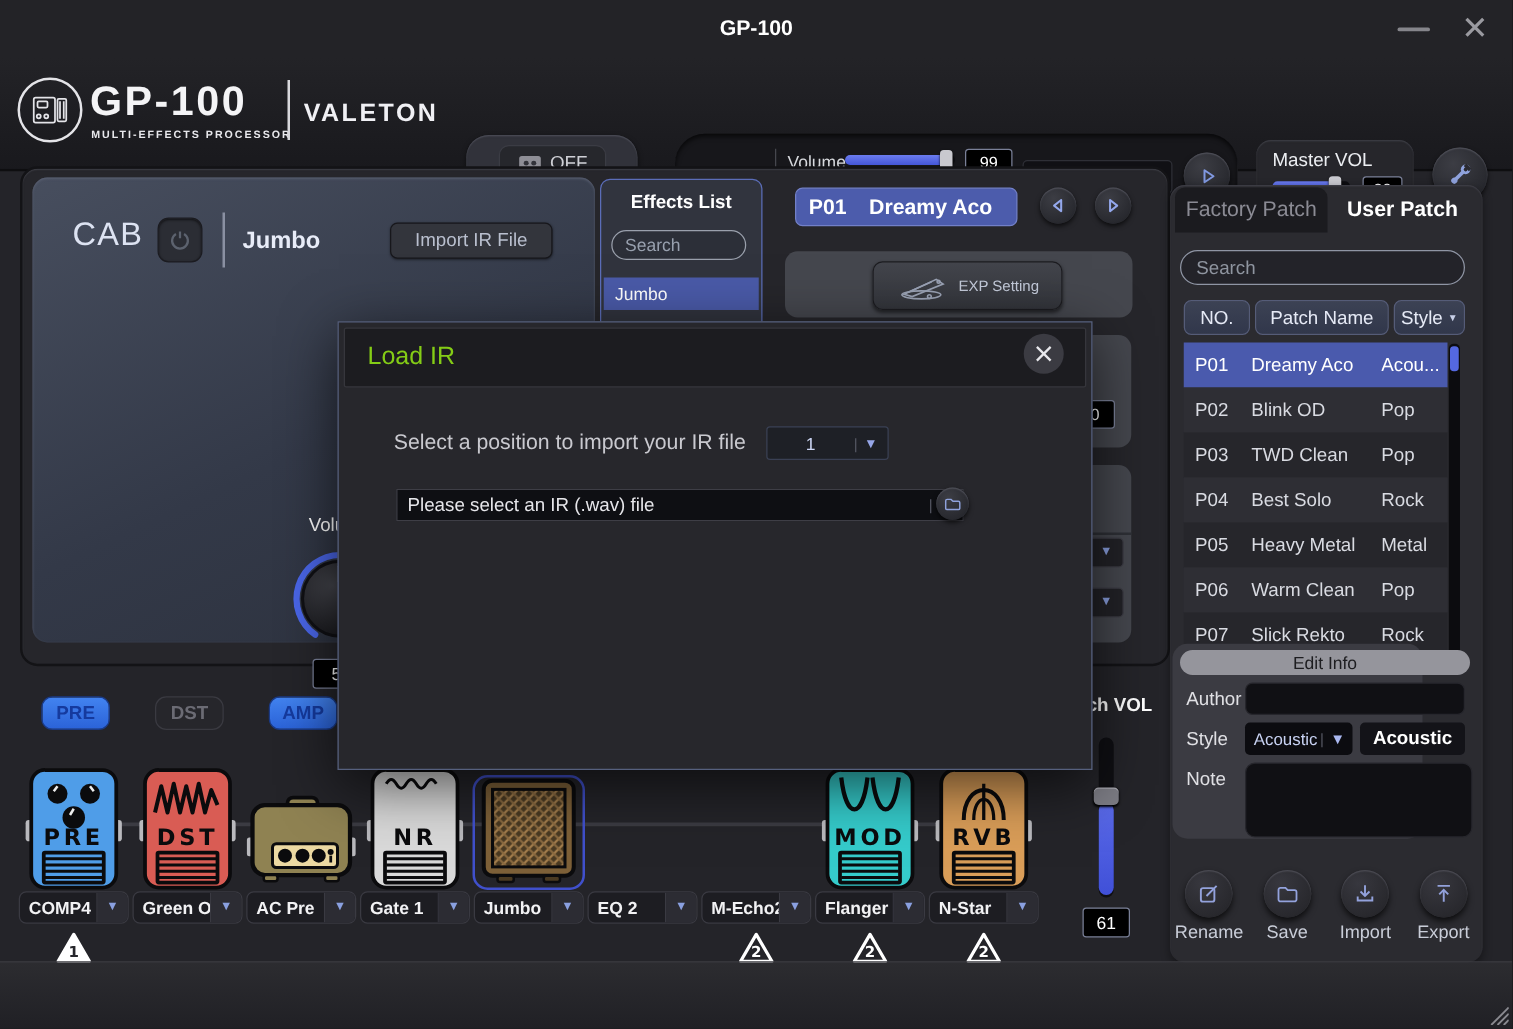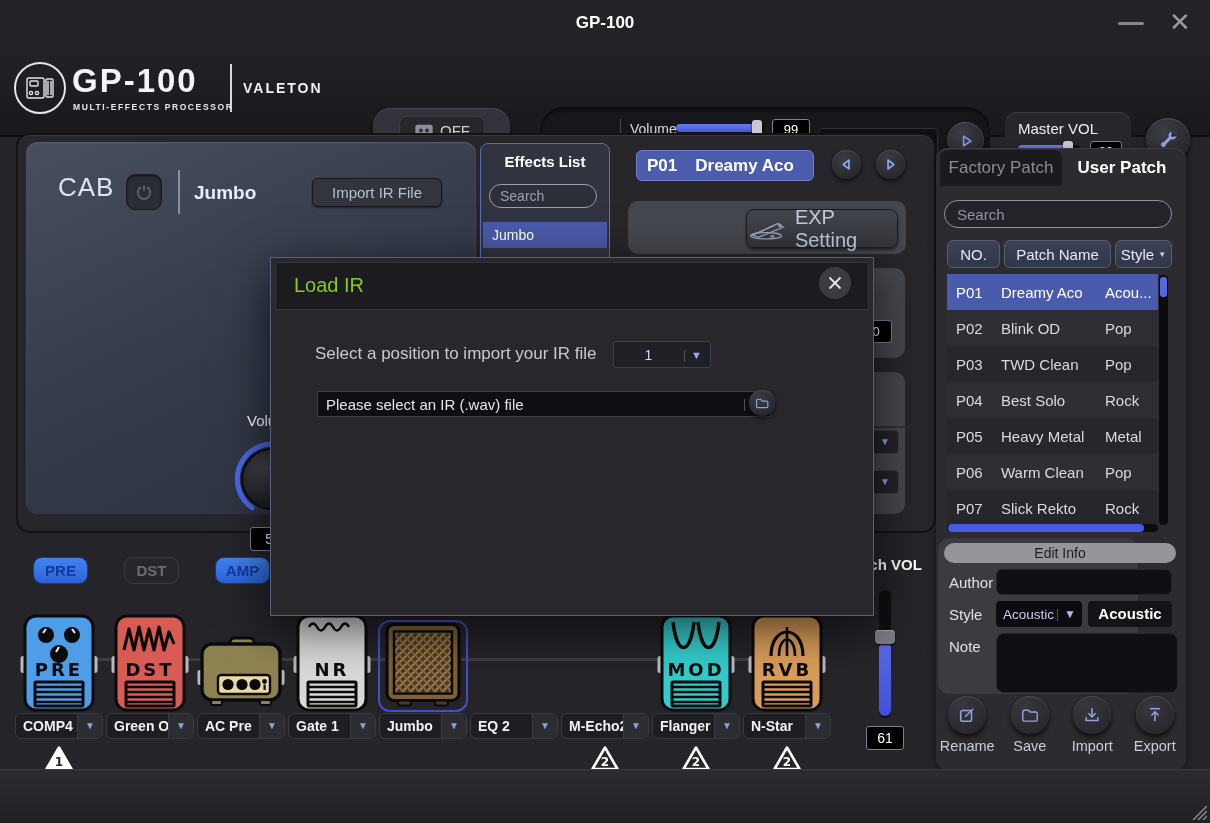--- a/index.html
+++ b/index.html
@@ -13,21 +13,21 @@
   .win-close{position:absolute;right:14px;top:6px;width:32px;height:32px;color:#9a9aa0;font-size:26px;line-height:32px;text-align:center;}
 
   
   .header{position:absolute;left:0;top:46px;width:100%;height:89px;
           background:linear-gradient(#232327,#19191d);border-bottom:2px solid #0e0e10;}
   .logo-circle{position:absolute;left:14px;top:16px;width:48px;height:48px;border:2px solid #e4e4e8;border-radius:50%;
                display:flex;align-items:center;justify-content:center;}
   .brand-name{position:absolute;left:72px;top:16px;font-size:33px;font-weight:bold;letter-spacing:2px;color:#f4f4f6;}
   .brand-sub{position:absolute;left:73px;top:56px;font-size:8.5px;font-weight:bold;letter-spacing:1.6px;color:#e8e8ec;}
   .brand-div{position:absolute;left:230px;top:18px;width:2px;height:48px;background:#d8d8dc;}
-  .brand-company{position:absolute;left:243px;top:34px;font-size:14px;font-weight:bold;letter-spacing:2px;color:#f0f0f4;}
+  .brand-company{position:absolute;left:243px;top:34px;font-size:20px;font-weight:bold;letter-spacing:2px;color:#f0f0f4;}
 
   .stomp-pill{position:absolute;left:373px;top:62px;width:137px;height:64px;background:#31323a;border-radius:18px;
               box-shadow:inset 0 1px 1px #4a4b55,0 2px 4px rgba(0,0,0,.5);}
   .stomp-off{position:absolute;left:26px;top:8px;width:84px;height:27px;background:#26272c;border:1px solid #3b3c44;border-radius:8px;
              display:flex;align-items:center;justify-content:center;gap:6px;color:#cfd0d6;font-size:15px;}
   .stomp-label{position:absolute;left:0;top:40px;width:100%;text-align:center;font-size:15px;font-weight:bold;color:#b4c2e6;}
 
   .drum-panel{position:absolute;left:540px;top:61px;width:450px;height:67px;background:#17171b;border-radius:24px;
               box-shadow:inset 0 2px 4px rgba(0,0,0,.7),0 1px 0 #3a3a40;}
   .drum-title{position:absolute;left:20px;top:23px;font-size:18px;font-weight:bold;color:#fff;}
@@ -78,21 +78,21 @@
   .fx-item.sel{background:#4a5aa8;}
 
   .patch-no-box{position:absolute;left:636px;top:150px;width:176px;height:29px;background:#4c5cac;border:1px solid #7280c8;
                 border-radius:6px;display:flex;align-items:center;color:#fff;}
   .patch-no{font-size:17px;font-weight:bold;margin-left:10px;}
   .patch-name{font-size:17px;font-weight:bold;margin-left:18px;}
   .nav-btn{width:29px;height:29px;}
   .exp-panel{position:absolute;left:628px;top:201px;width:278px;height:53px;background:#45474e;border-radius:10px;}
   .exp-btn{position:absolute;left:70px;top:8px;width:150px;height:37px;border-radius:8px;border:1px solid #1c1c20;
            background:linear-gradient(#43454c,#33353b);box-shadow:0 2px 3px rgba(0,0,0,.5);
-           display:flex;align-items:center;justify-content:flex-start;gap:8px;color:#c3cad9;font-size:20px;margin-left:48px;}
+           display:flex;align-items:center;justify-content:center;gap:8px;color:#c3cad9;font-size:12px;}
   .hid-panel{position:absolute;background:#45474e;border-radius:10px;z-index:5;}
   .hid-a{left:640px;top:268px;width:265px;height:90px;}
   .hid-b{left:640px;top:372px;width:265px;height:142px;}
   .hid-b .divline{position:absolute;left:0;top:54px;width:100%;height:2px;background:#2e3036;}
   .mini-dd{position:absolute;width:26px;height:22px;background:#222227;border:1px solid #3c3c44;border-radius:4px;
            color:#8aa0e0;font-size:10px;text-align:center;line-height:22px;}
 
   
   .modal{position:absolute;left:270px;top:257px;width:602px;height:357px;background:#27272c;border:1px solid #56607e;
          z-index:60;box-shadow:0 12px 44px rgba(0,0,0,.65);}
@@ -129,21 +129,21 @@
   .prow:nth-child(even){background:#2e2e34;}
   .prow.sel{background:#4a5aad;}
   .prow span{font-size:15px;color:#d9dbe2;overflow:hidden;white-space:nowrap;}
   .prow .c-no{padding-left:9px;}
   .prow.sel span{color:#fff;}
   .vscroll{position:absolute;left:223px;top:127px;width:9px;height:250px;background:#0c0c0f;border-radius:4px;}
   .vthumb{position:absolute;left:1px;top:2px;width:7px;height:20px;background:#5468e0;border-radius:3px;}
   .hscroll{position:absolute;left:11px;top:376px;width:211px;height:8px;background:#0c0c0f;border-radius:4px;}
   .hthumb{position:absolute;left:1px;top:0;width:196px;height:8px;background:#4a5ae0;border-radius:4px;}
 
-  .edit-panel{position:absolute;left:2px;top:390px;width:200px;height:156px;background:#3b3b42;border-radius:12px;}
+  .edit-panel{position:absolute;left:2px;top:367px;width:200px;height:156px;background:#3b3b42;border-radius:12px;}
   .edit-pill{position:absolute;left:6px;top:5px;width:232px;height:20px;background:#95959c;border-radius:10px;
              color:#1d1d20;font-size:14px;text-align:center;line-height:20px;}
   .ei-label{position:absolute;left:11px;font-size:15px;color:#e0e0e4;}
   .ei-input{position:absolute;left:58px;width:176px;height:26px;background:#101014;border:1px solid #26262c;border-radius:6px;
             color:#e8e8ec;font-size:14px;padding:0 8px;box-sizing:border-box;outline:none;font-family:inherit;}
   .style-dd{position:absolute;left:58px;top:63px;width:86px;height:26px;background:#0c0c10;border-radius:4px;
             display:flex;align-items:center;color:#c8d2f2;font-size:13.5px;}
   .style-dd .txt{flex:1;padding-left:7px;}
   .style-dd .tri{color:#aab8f0;font-size:12px;margin-right:6px;}
   .style-val{position:absolute;left:150px;top:63px;width:84px;height:26px;background:#131318;border-radius:4px;

